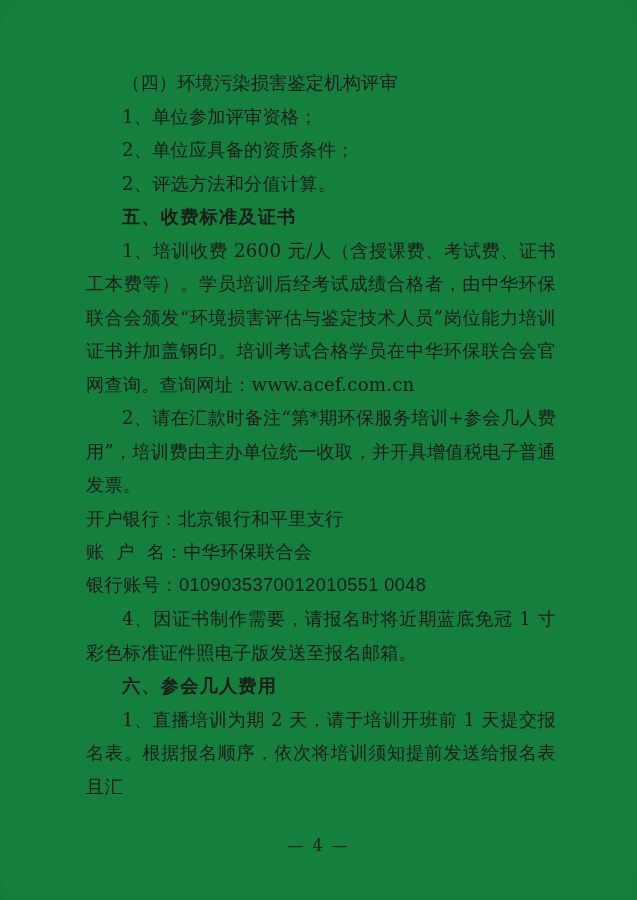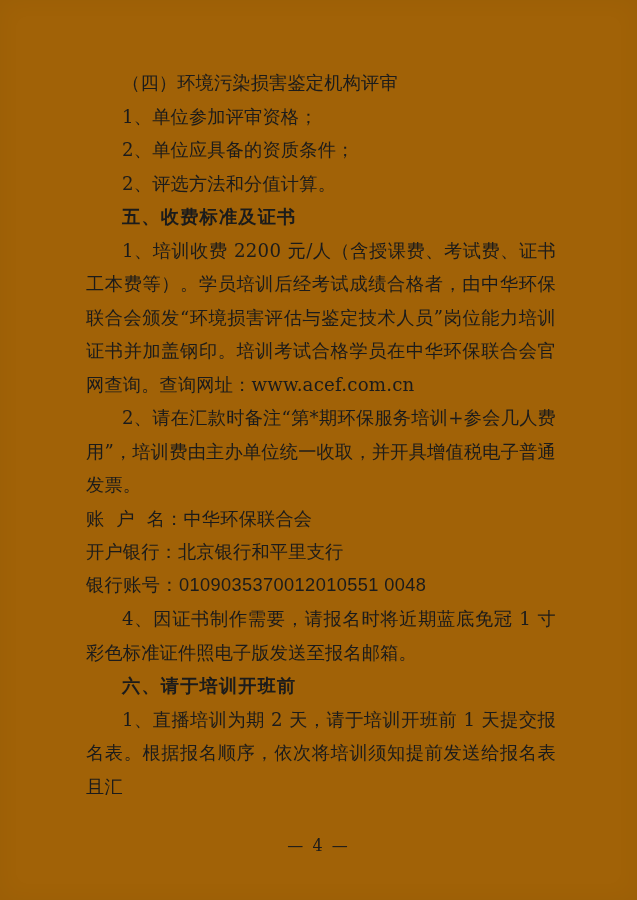--- a/index.html
+++ b/index.html
@@ -7,21 +7,21 @@
     padding: 0;
     background: #c8c8c8;
   }
   body {
     font-family: "DejaVu Serif", "Liberation Serif", serif;
   }
   .page {
     position: relative;
     width: 637px;
     height: 900px;
-    background: #a16207;
+    background: #15803d;
     overflow: hidden;
     box-sizing: border-box;
   }
   
   .page::before {
     content: "";
     position: absolute;
     left: 0; top: 0; right: 0; bottom: 0;
     box-shadow: inset 0 0 24px rgba(0,0,0,0.045);
     pointer-events: none;
@@ -76,30 +76,30 @@
 
   <div class="doc-body">
 
     <p class="line para indent">（四）环境污染损害鉴定机构评审</p>
     <p class="line para indent">1、单位参加评审资格；</p>
     <p class="line para indent">2、单位应具备的资质条件；</p>
     <p class="line para indent">2、评选方法和分值计算。</p>
 
     <p class="line para heading">五、收费标准及证书</p>
 
-    <p class="line para indent">1、培训收费 2200 元/人（含授课费、考试费、证书工本费等）。学员培训后经考试成绩合格者，由中华环保联合会颁发“环境损害评估与鉴定技术人员”岗位能力培训证书并加盖钢印。培训考试合格学员在中华环保联合会官网查询。查询网址：www.acef.com.cn</p>
+    <p class="line para indent">1、培训收费 2600 元/人（含授课费、考试费、证书工本费等）。学员培训后经考试成绩合格者，由中华环保联合会颁发“环境损害评估与鉴定技术人员”岗位能力培训证书并加盖钢印。培训考试合格学员在中华环保联合会官网查询。查询网址：www.acef.com.cn</p>
     <p class="line para indent">2、请在汇款时备注“第*期环保服务培训+参会几人费用”，培训费由主办单位统一收取，并开具增值税电子普通发票。</p>
 
+    <p class="line para">开户银行：北京银行和平里支行</p>
     <p class="line para">账  户  名：中华环保联合会</p>
-    <p class="line para">开户银行：北京银行和平里支行</p>
     <p class="line para latin">银行账号：0109035370012010551 0048</p>
 
     <p class="line para indent">4、因证书制作需要，请报名时将近期蓝底免冠 1 寸彩色标准证件照电子版发送至报名邮箱。</p>
 
-    <p class="line para heading">六、请于培训开班前</p>
+    <p class="line para heading">六、参会几人费用</p>
 
     <p class="line para indent">1、直播培训为期 2 天，请于培训开班前 1 天提交报名表。根据报名顺序，依次将培训须知提前发送给报名表且汇</p>
 
   </div>
 
   <div class="footer">
     <span class="page-number-wrap">— 4 —</span>
   </div>
 
 </div>

